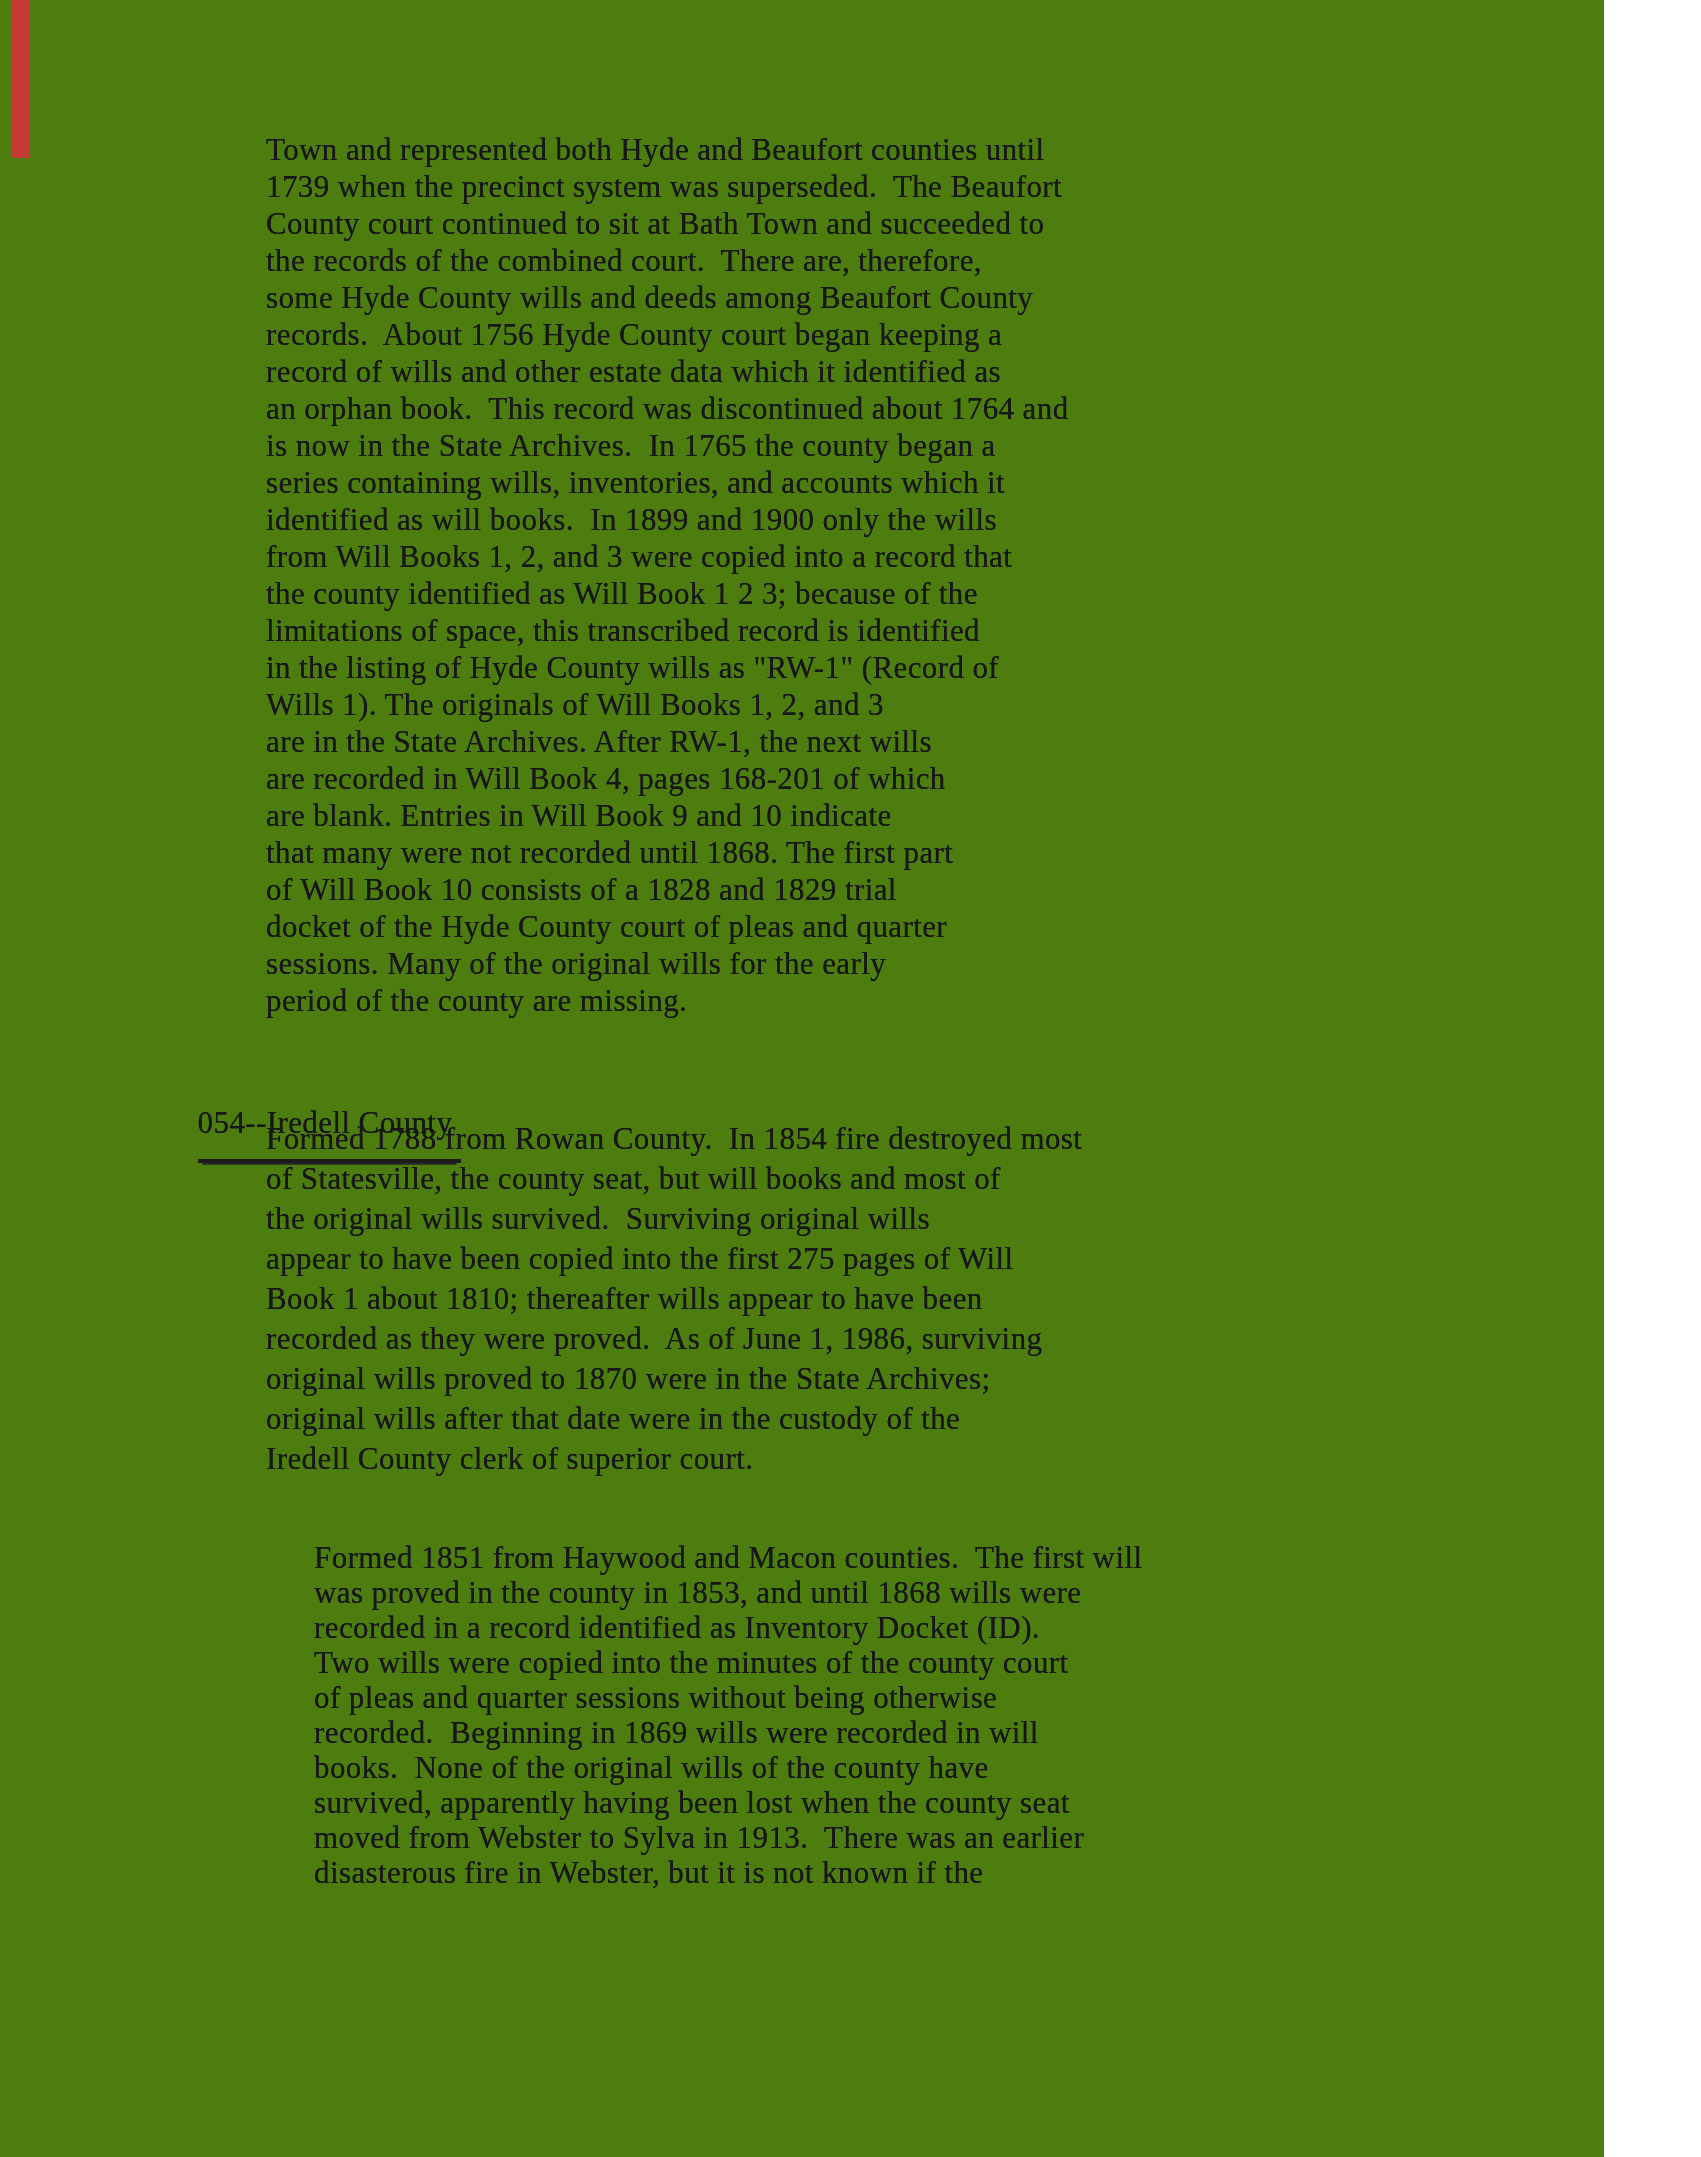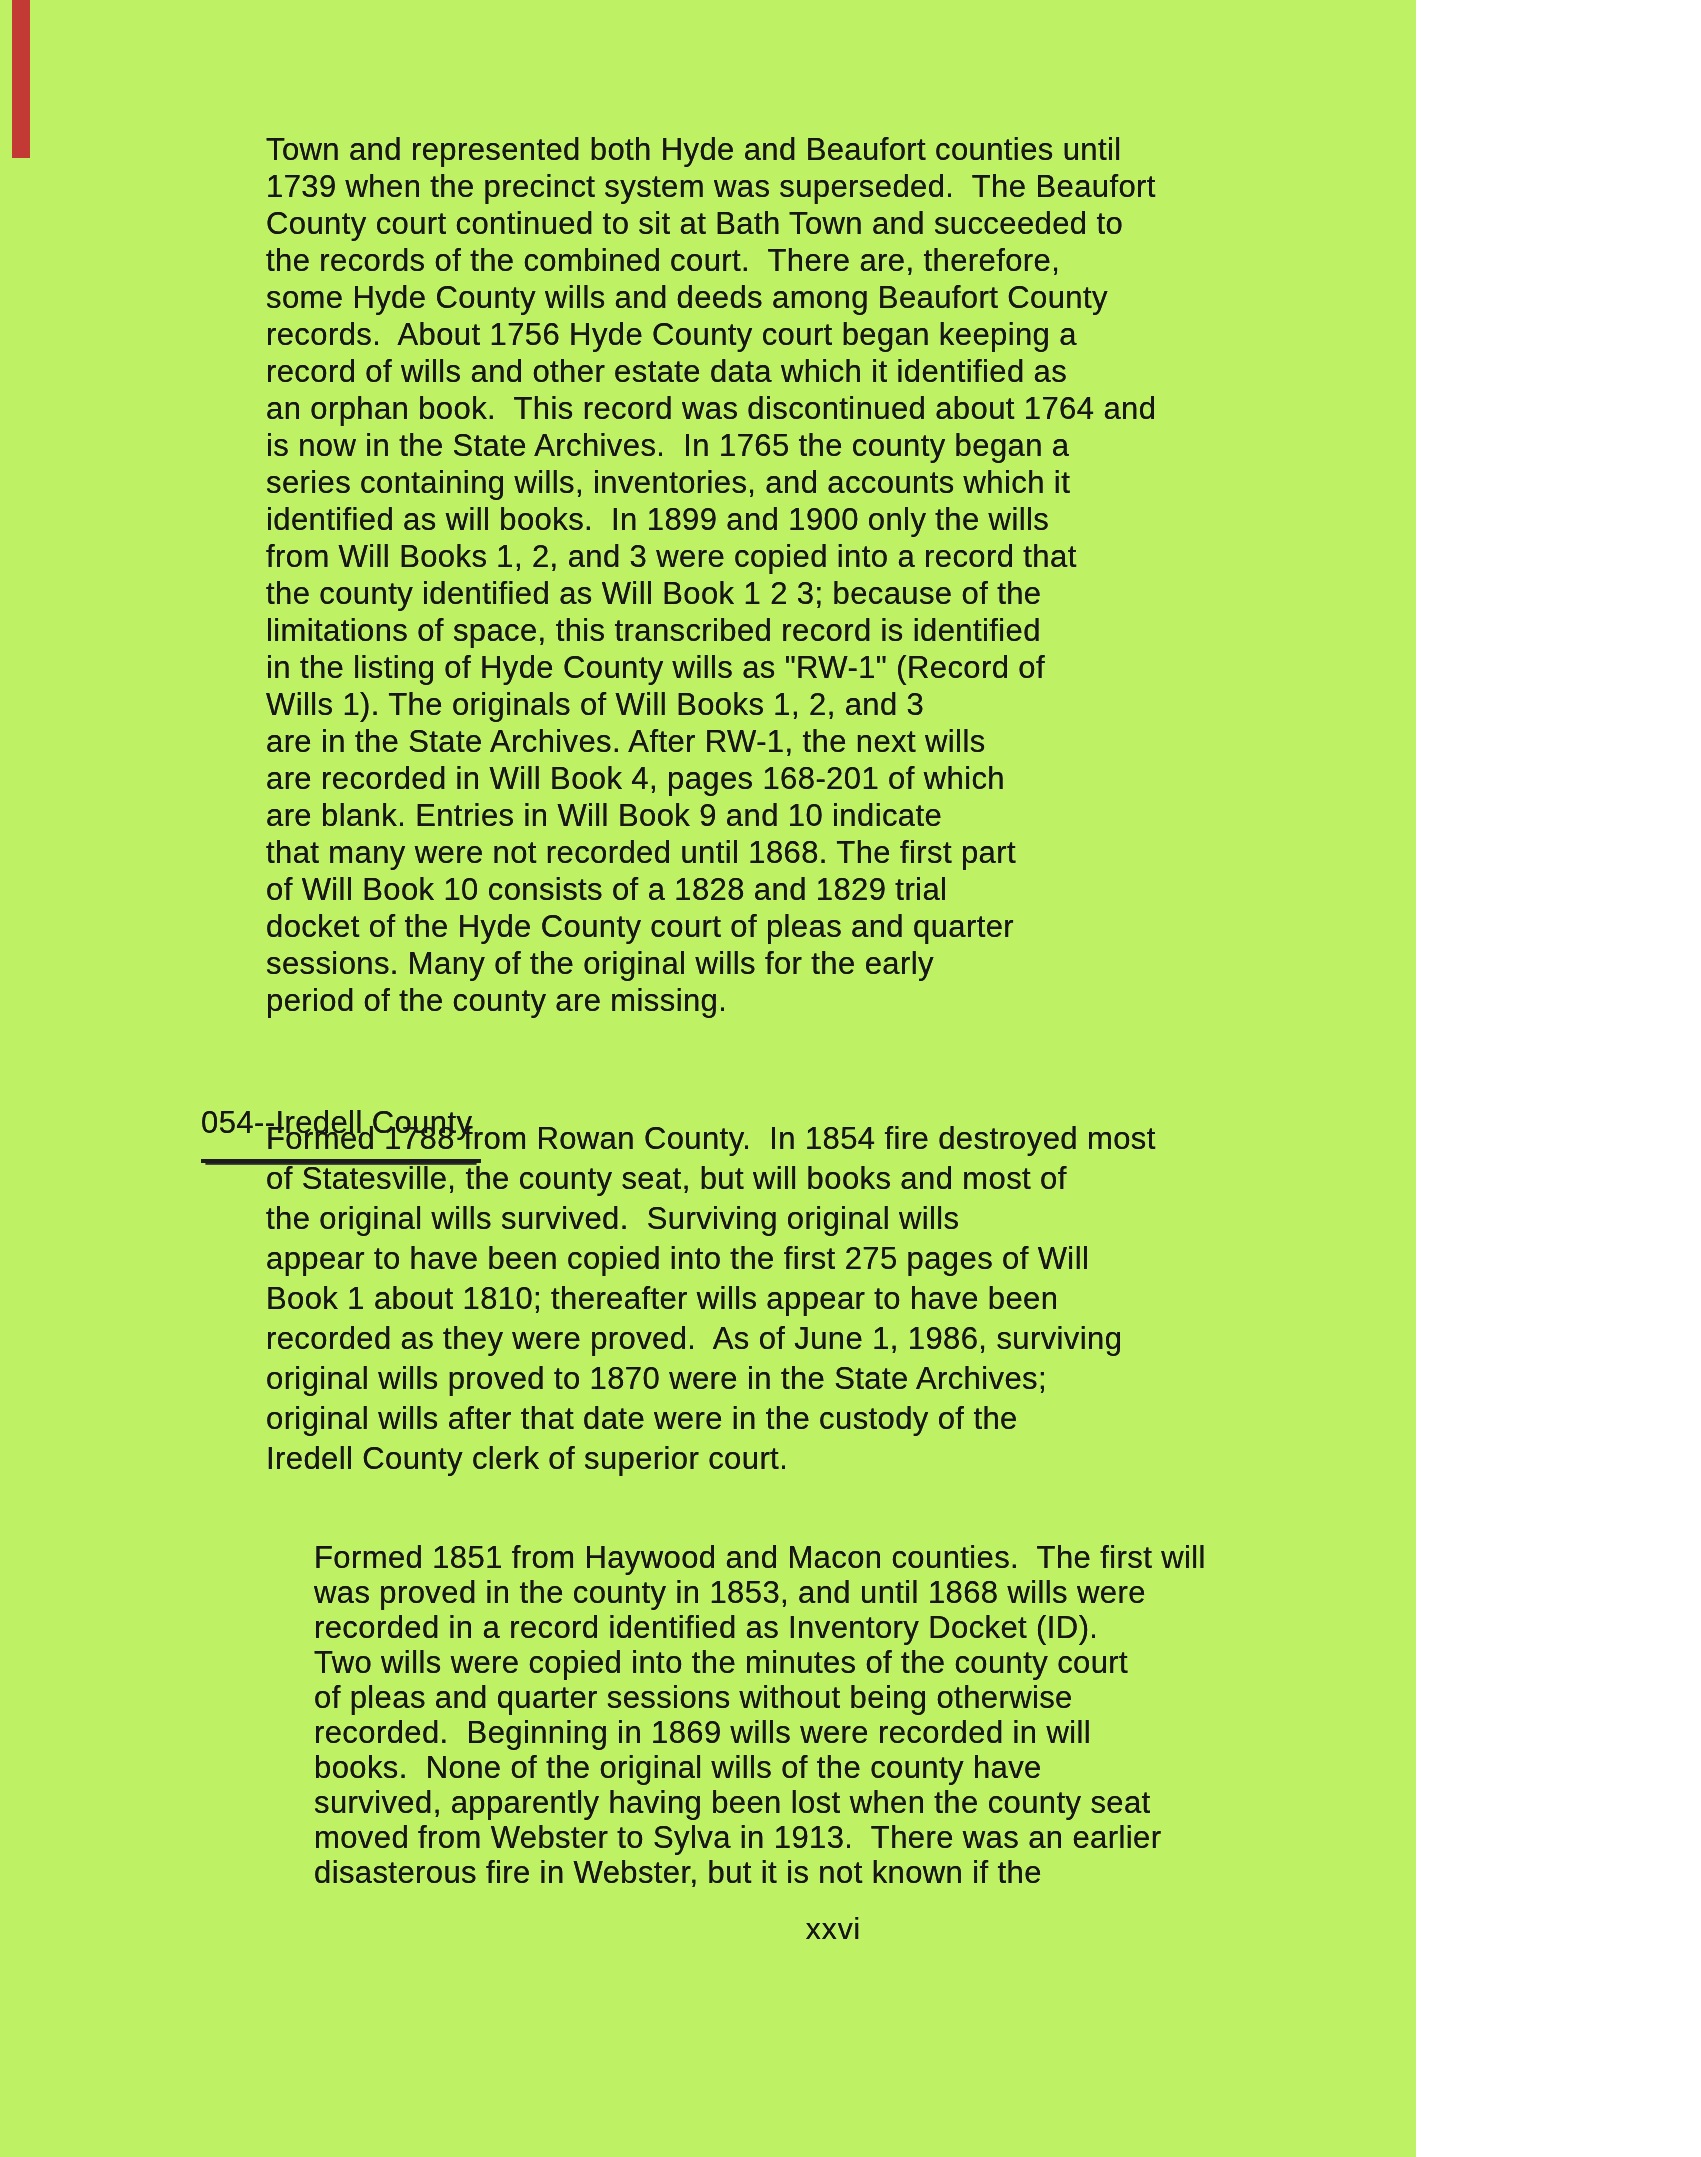--- a/index.html
+++ b/index.html
@@ -2,25 +2,25 @@
 <html style="font-size:14px"><head>
 <meta charset="utf-8">
 <style>
   html, body {
     margin: 0;
     padding: 0;
     background: #ffffff;
   }
   .page {
     position: relative;
-    width: 1416px;
+    width: 1604px;
     height: 2157px;
-    background: #bef264;
+    background: #4d7c0f;
     overflow: hidden;
-    font-family: Liberation Sans, sans-serif;
+    font-family: Liberation Serif, serif;
     color: #171717;
   }
   .red-mark {
     position: absolute;
     left: 12.4px;
     top: 0;
     width: 17.7px;
     height: 158px;
   }
   .textblock {
@@ -86,16 +86,15 @@
 
   <div class="section-heading heading-054">
     <span class="hd-text">054--Iredell County</span>
   </div>
 
   <div class="textblock body-054"><div class="line">Formed 1788 from Rowan County.  In 1854 fire destroyed most</div><div class="line">of Statesville, the county seat, but will books and most of</div><div class="line">the original wills survived.  Surviving original wills</div><div class="line">appear to have been copied into the first 275 pages of Will</div><div class="line">Book 1 about 1810; thereafter wills appear to have been</div><div class="line">recorded as they were proved.  As of June 1, 1986, surviving</div><div class="line">original wills proved to 1870 were in the State Archives;</div><div class="line">original wills after that date were in the custody of the</div><div class="line">Iredell County clerk of superior court.</div></div>
 
 
   <div class="textblock body-055"><div class="line">Formed 1851 from Haywood and Macon counties.  The first will</div><div class="line">was proved in the county in 1853, and until 1868 wills were</div><div class="line">recorded in a record identified as Inventory Docket (ID).</div><div class="line">Two wills were copied into the minutes of the county court</div><div class="line">of pleas and quarter sessions without being otherwise</div><div class="line">recorded.  Beginning in 1869 wills were recorded in will</div><div class="line">books.  None of the original wills of the county have</div><div class="line">survived, apparently having been lost when the county seat</div><div class="line">moved from Webster to Sylva in 1913.  There was an earlier</div><div class="line">disasterous fire in Webster, but it is not known if the</div></div>
 
-  <div class="footer">xxvi</div>
 
 </div>
 
 
 </body></html>

